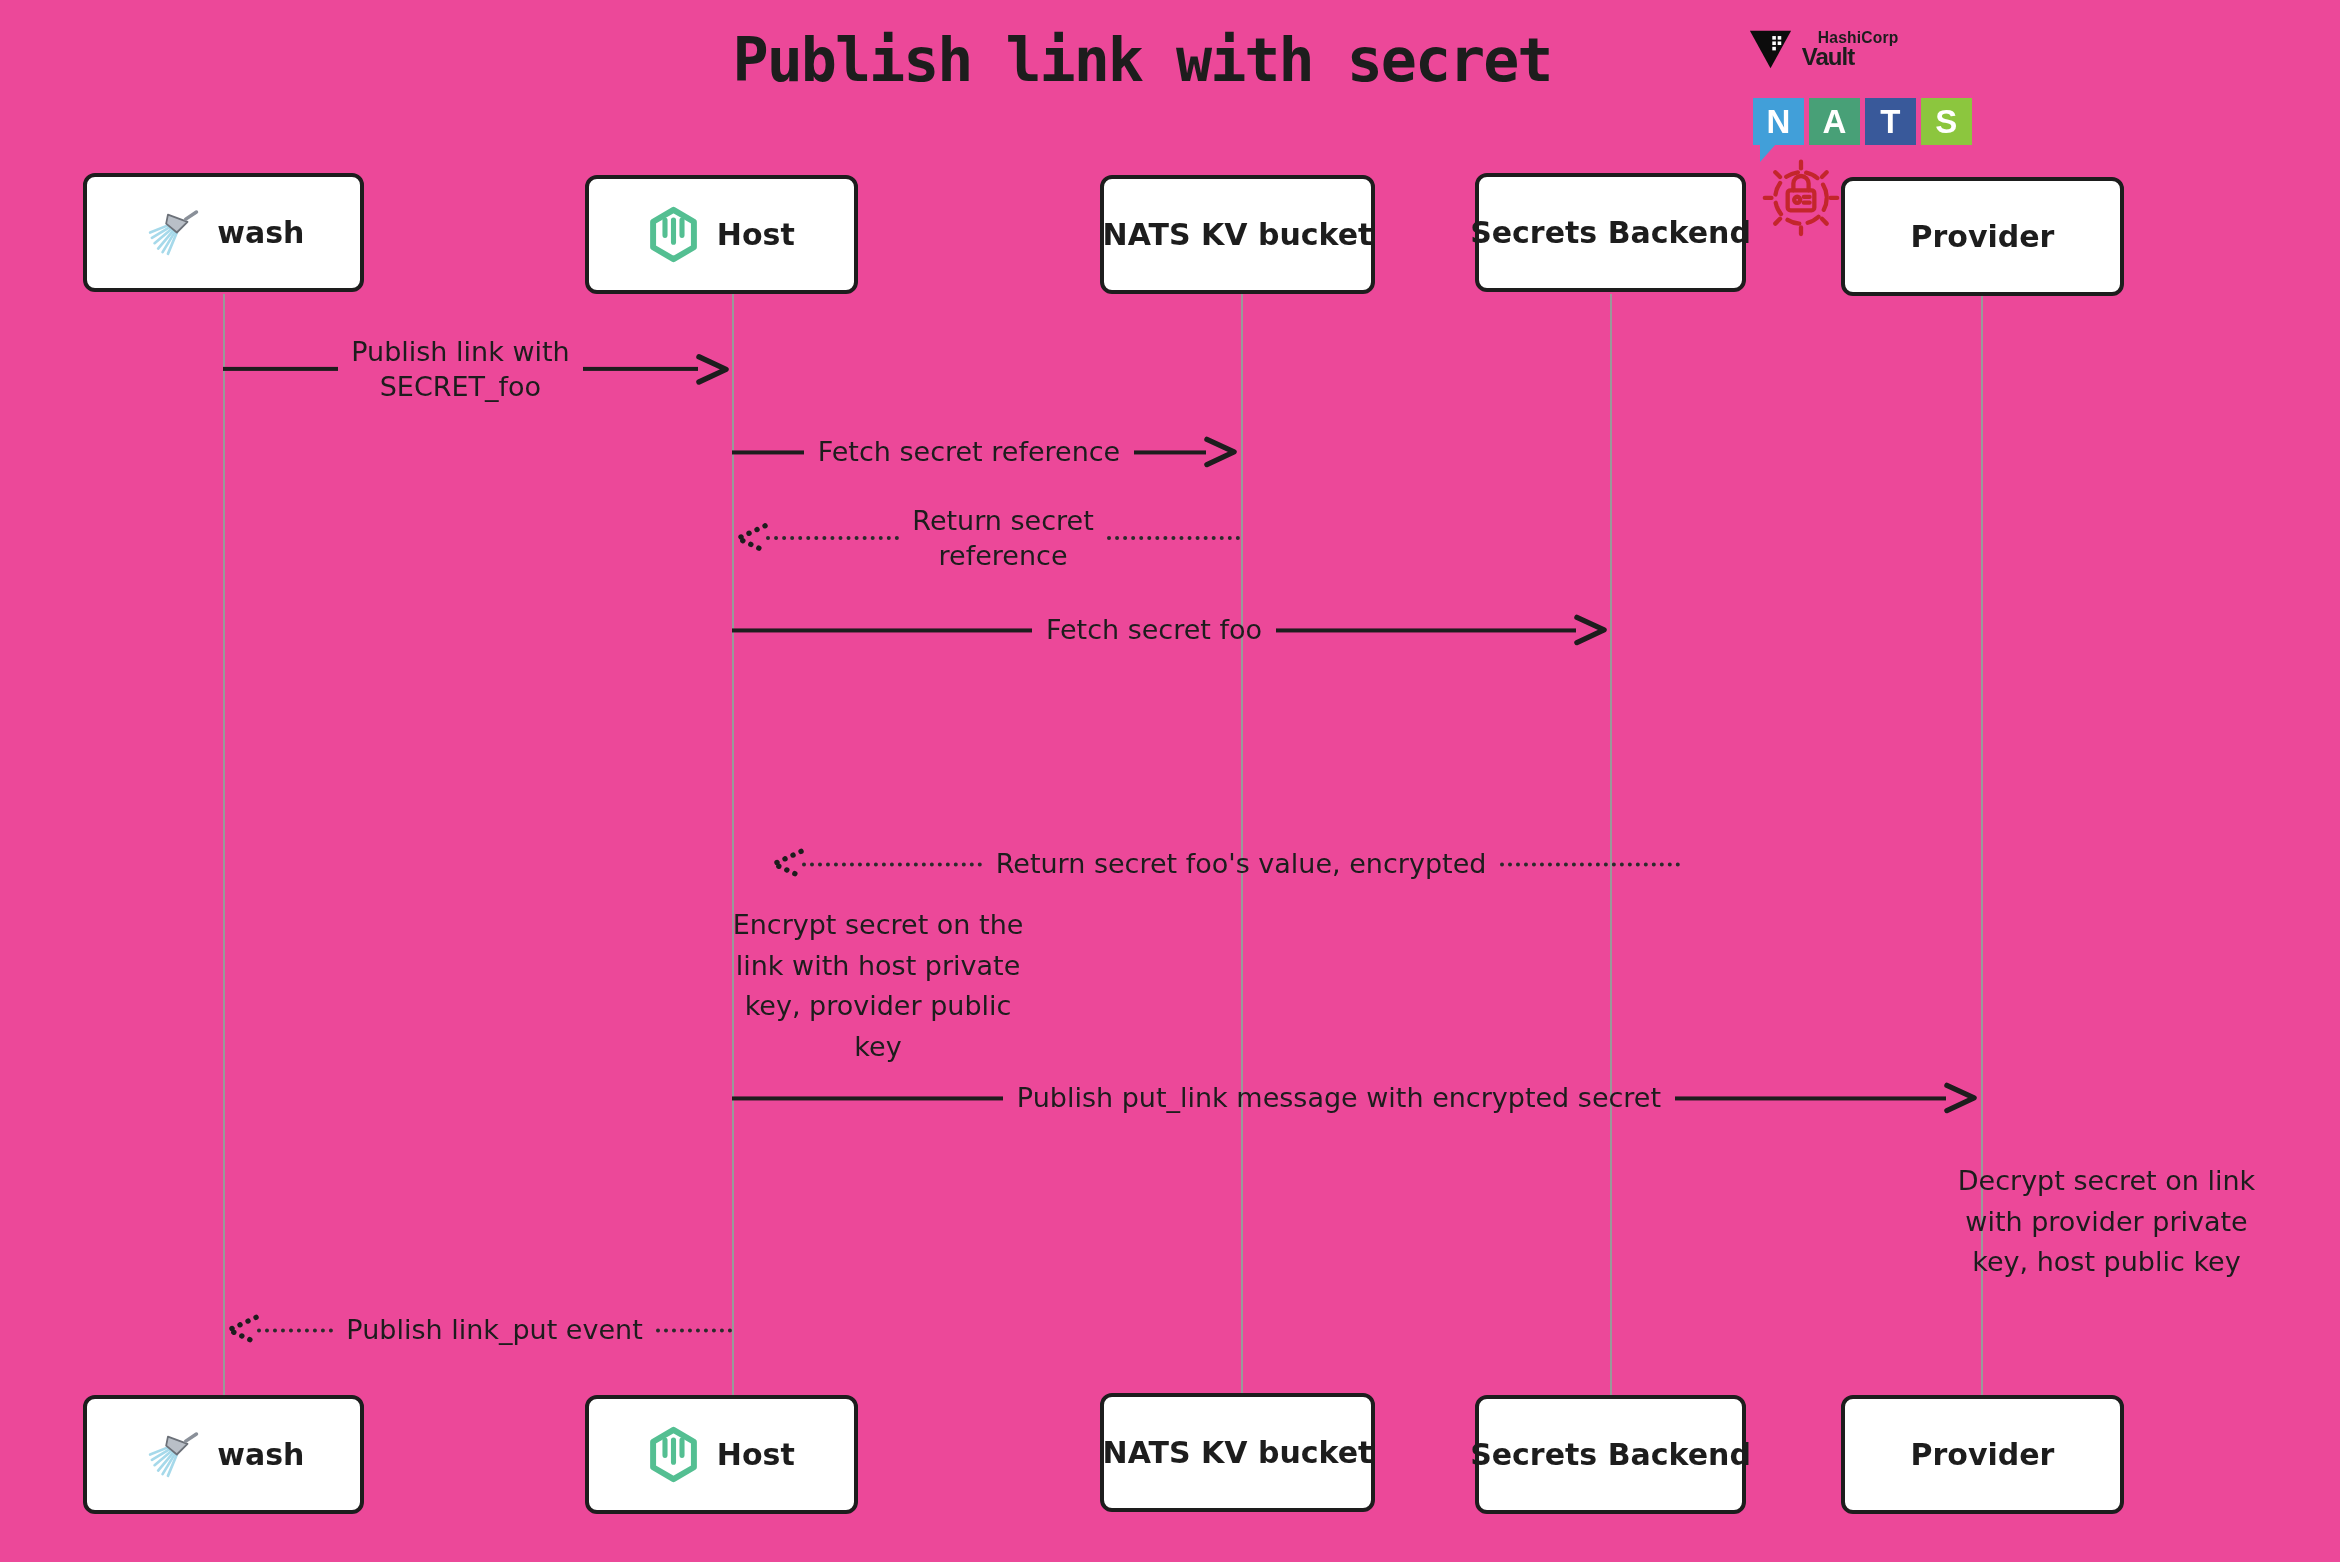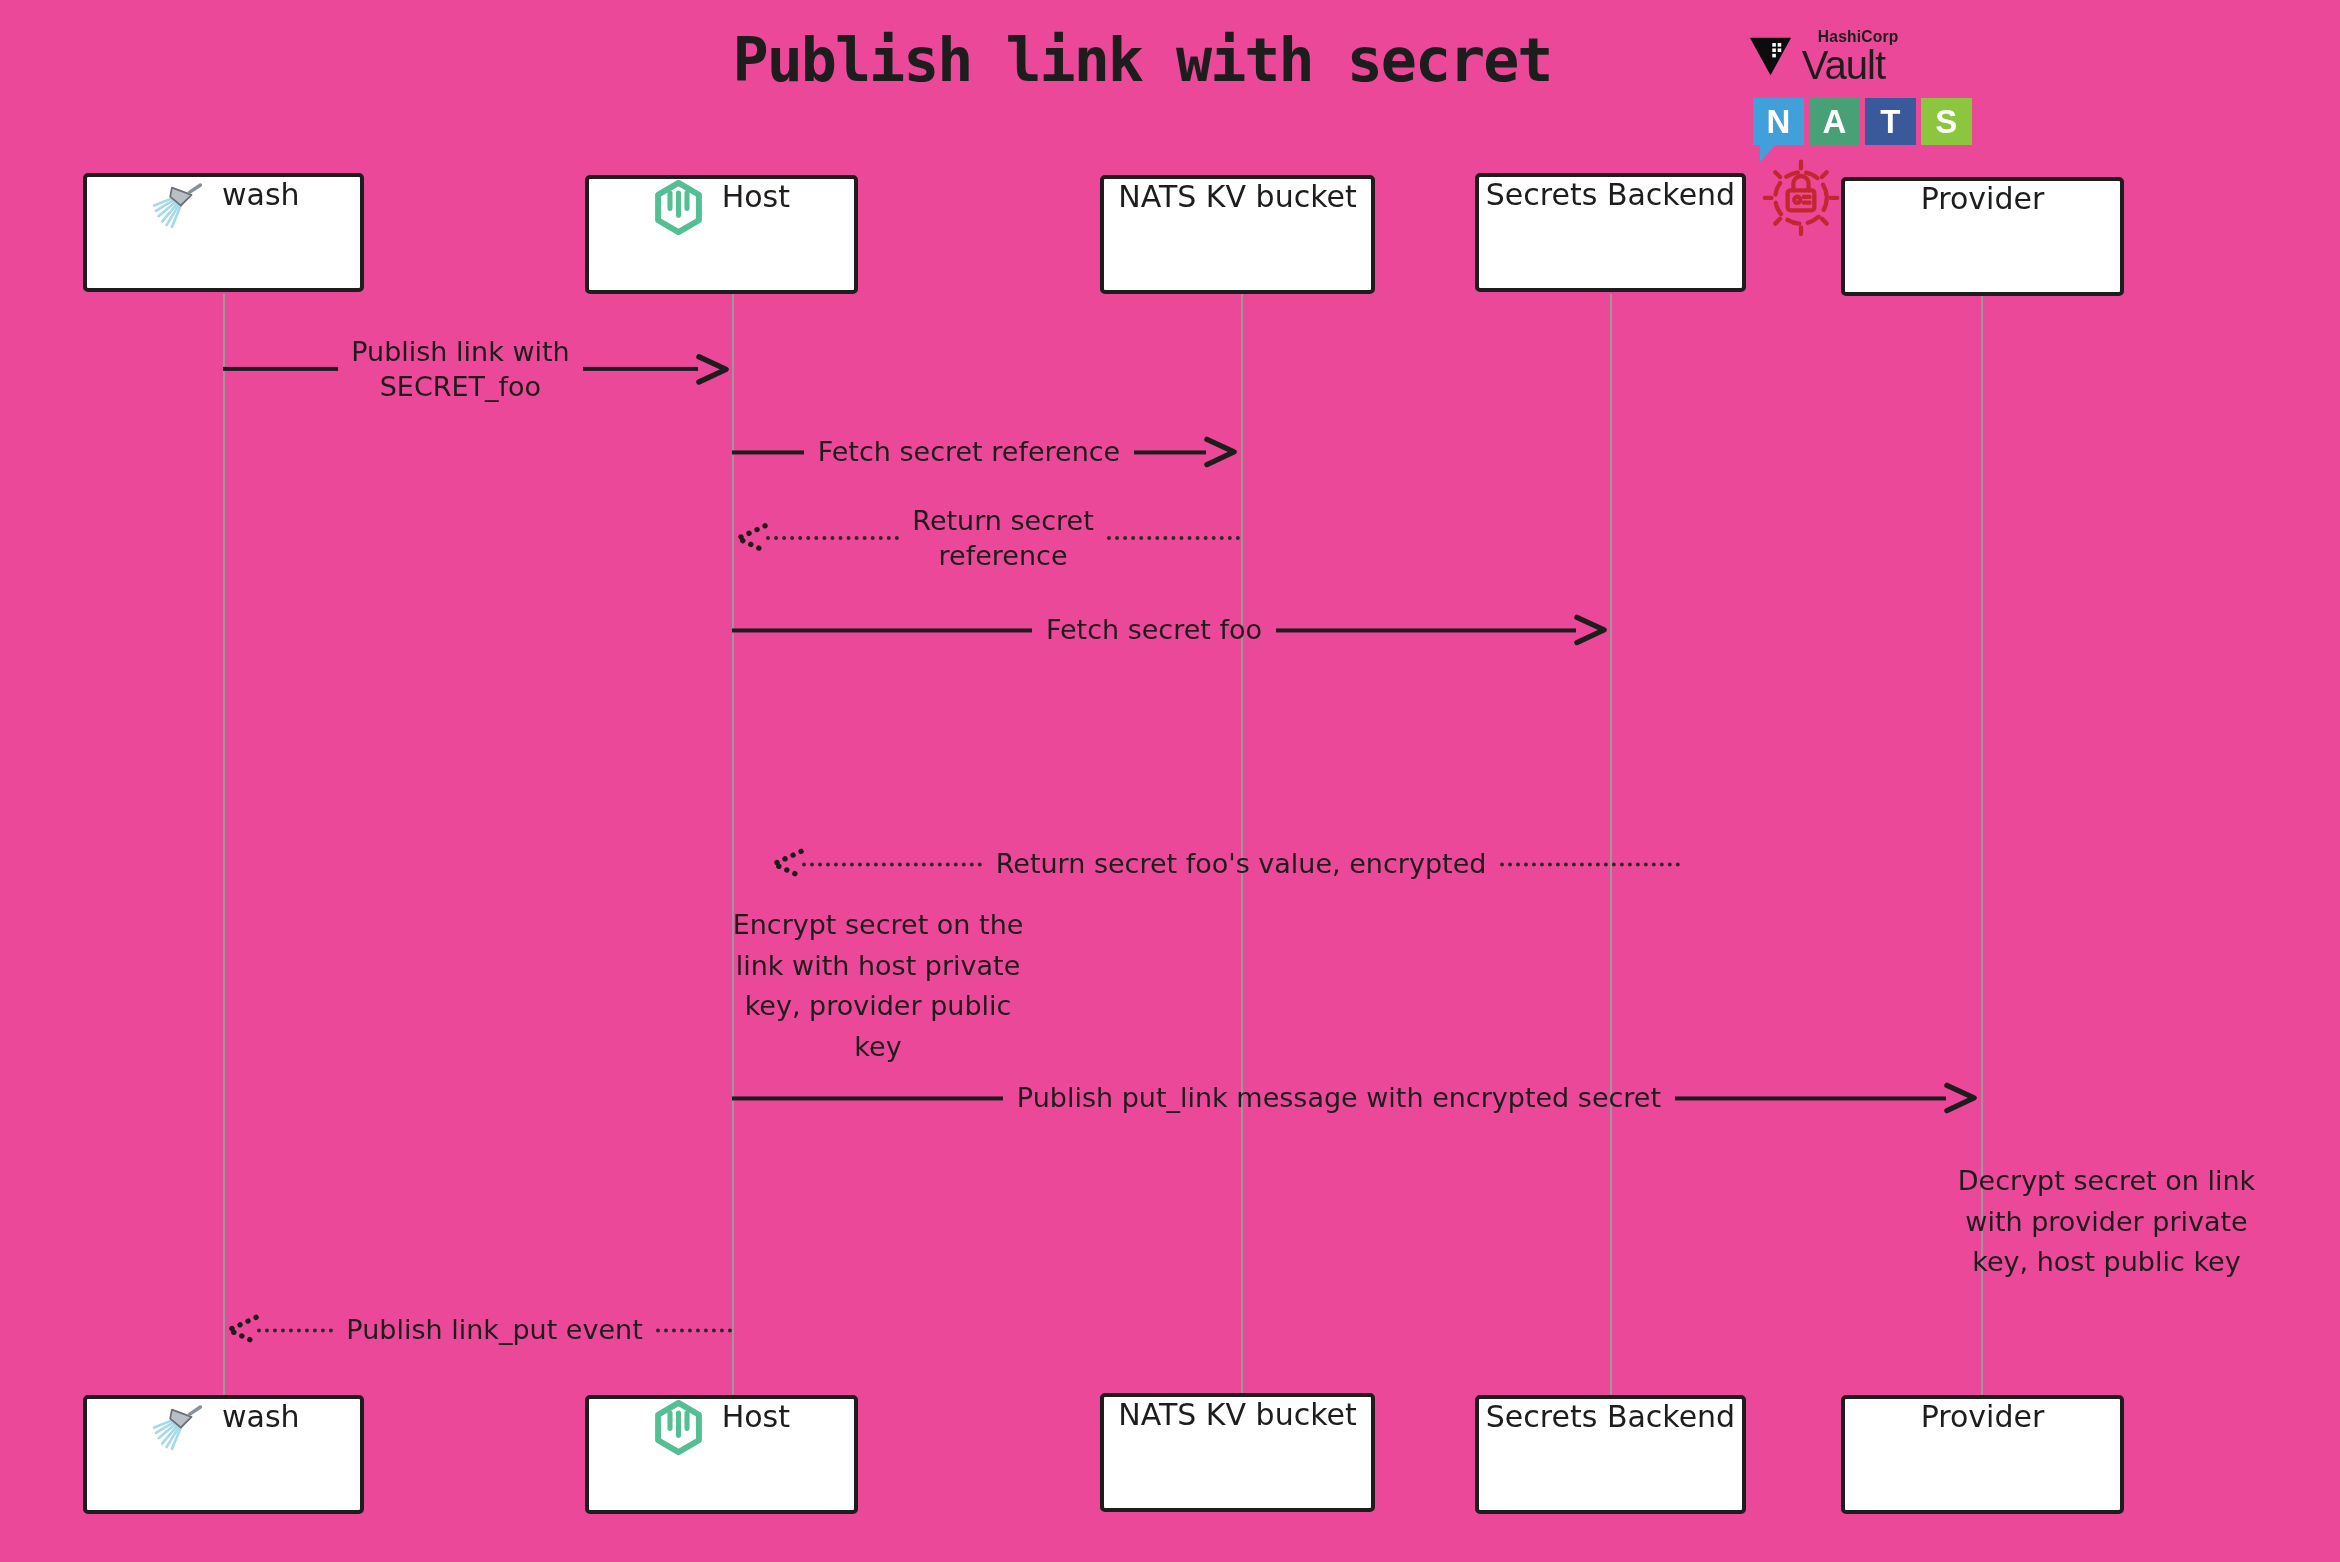--- a/index.html
+++ b/index.html
@@ -10,39 +10,39 @@
   
   .page-title {
     position:absolute; top:25px; left:0; width:2284px; text-align:center;
     font-family:"DejaVu Sans Mono", monospace; font-weight:bold; font-size:60px; letter-spacing:-2px;
     color:var(--ink,#1d1d1d);
   }
   
   .vault-logo { position:absolute; left:1749px; top:29px; display:flex; align-items:center; gap:9.8px; }
   .vault-text { display:flex; flex-direction:column; line-height:1; font-family:"Liberation Sans",sans-serif; }
   .vault-company { font-size:15.6px; font-weight:bold; letter-spacing:0.2px;padding-left:16px; }
-  .vault-product { font-size:40px; font-weight:normal; margin-top:0; letter-spacing:-1px; }
+  .vault-product { font-size:24px; font-weight:bold; margin-top:0; letter-spacing:-1px; }
   .nats-logo { position:absolute; left:1753px; top:98px; display:flex; gap:4.9px; }
   .nats-square {
     width:51px; height:47px; display:flex; align-items:center; justify-content:center;
     color:#fff; font-weight:bold; font-size:33px; font-family:"Liberation Sans",sans-serif;
   }
   .nats-square.n { background:var(--nats-blue,#419fd9); }
   .nats-square.a { background:var(--nats-green,#48a077); }
   .nats-square.t { background:var(--nats-darkblue,#39599a); }
   .nats-square.s { background:var(--nats-lightgreen,#8cc63e); }
   .nats-tail {
     position:absolute; left:6.8px; top:46px; width:0; height:0;
     border-top:18.5px solid var(--nats-blue,#419fd9); border-right:16.6px solid transparent;
   }
   .lock-icon { position:absolute; left:1761px; top:154px; }
   
   .actor-box {
     position:absolute; height:111px; border:4.9px solid var(--ink,#1d1d1d); background:#fff;
-    border-radius:5px; display:flex; justify-content:center; gap:17.6px;
+    border-radius:12px; display:flex; align-items:center; justify-content:center; gap:17.6px;font-weight:bold;
   }
   .actor-label { font-size:30px; white-space:pre; }
   .lifeline { position:absolute; top:294px; width:2px; height:1101px; background:var(--lifeline,#999); }
   
   .msg { position:absolute; display:flex; align-items:center; transform:translateY(-50%); }
   .seg { flex:1 1 0; height:0; min-width:19.5px; }
   .seg.solid  { border-top:4.9px solid var(--ink,#1d1d1d); }
   .seg.dotted { border-top:4.9px dotted #2b2b2b; }
   .msg-label {
     flex:0 0 auto; font-size:27px; line-height:1.3; text-align:center;

